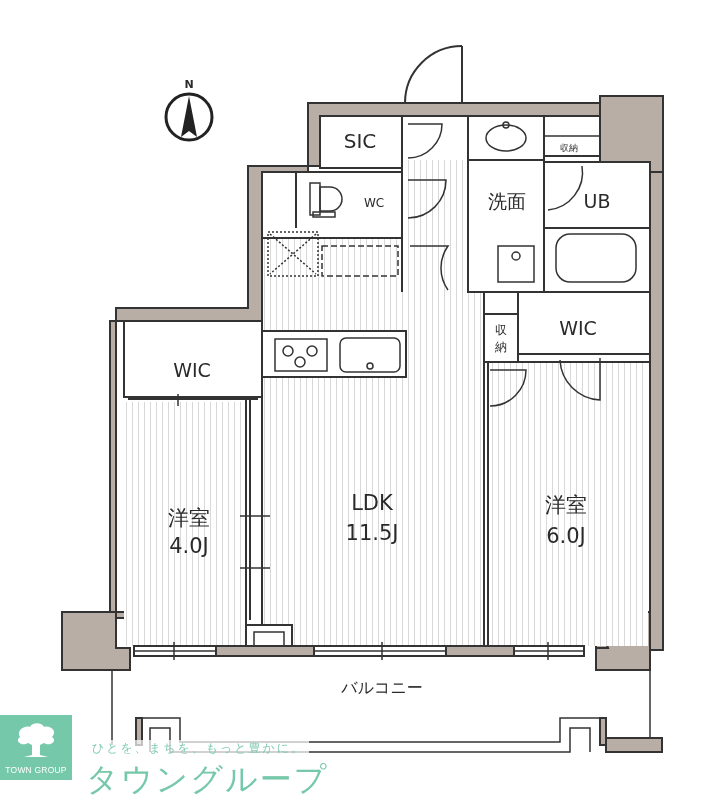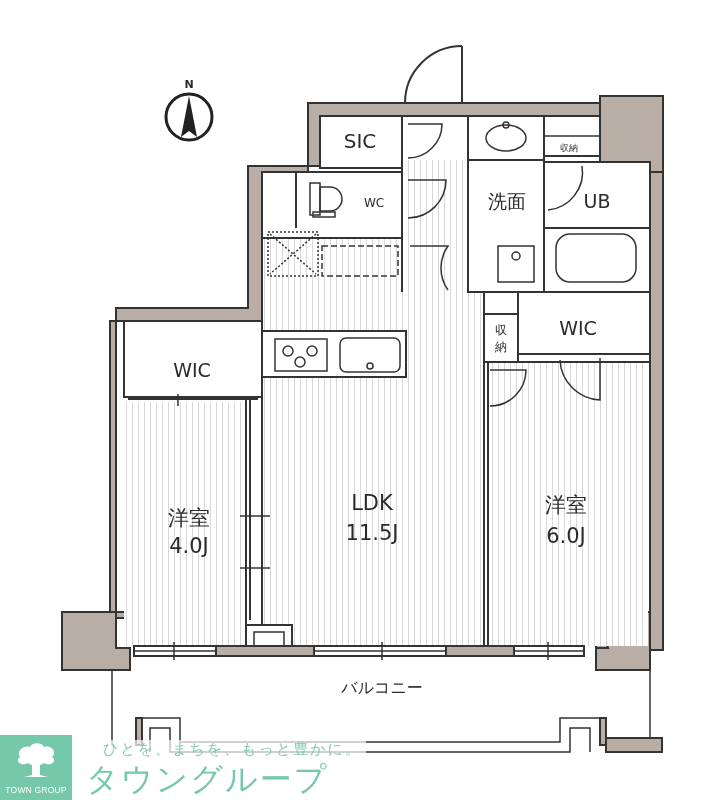--- a/index.html
+++ b/index.html
@@ -3,24 +3,24 @@
 <meta charset="utf-8">
 <style>
   html,body{margin:0;padding:0;background:#ffffff;}
   body{width:725px;height:800px;position:relative;overflow:hidden;font-family:"DejaVu Sans","Liberation Sans",sans-serif;}
   svg{position:absolute;left:0;top:0;}
   .wall{fill:#b8aea6;stroke:#333333;stroke-width:2;}
   .ln{fill:none;stroke:#333333;stroke-width:2;}
   .thin{fill:none;stroke:#333333;stroke-width:1.5;}
   .white{fill:#ffffff;stroke:#333333;stroke-width:2;}
   .lbl{fill:#2a2a2a;font-family:"DejaVu Sans","Liberation Sans",sans-serif;text-anchor:middle;}
-  .logo-box{position:absolute;left:0;top:735px;width:72px;height:65px;background:#76c8aa;}
+  .logo-box{position:absolute;left:0;top:715px;width:72px;height:65px;background:#76c8aa;}
   .logo-tree{position:absolute;left:12px;top:6px;width:48px;height:40px;}
   .logo-en{position:absolute;left:0;top:50px;width:72px;text-align:center;color:#ffffff;font-size:8.5px;font-family:"Liberation Sans",sans-serif;letter-spacing:.2px;}
-  .slogan{position:absolute;left:99px;top:740px;color:#7fcbb0;font-size:15px;letter-spacing:2px;background:rgba(255,255,255,.7);padding:0 4px;font-family:Liberation Mono, monospace;}
+  .slogan{position:absolute;left:88px;top:740px;color:#7fcbb0;font-size:12px;letter-spacing:2px;background:rgba(255,255,255,.7);padding:0 4px;font-family:Liberation Mono, monospace;}
   .brand{position:absolute;left:86px;top:758px;color:#76c8aa;font-size:32px;letter-spacing:2px;font-family:"DejaVu Sans",sans-serif;}
 </style>
 </head>
 <body>
 
 <svg width="725" height="800" viewBox="0 0 725 800">
   <defs>
     <pattern id="floor" width="6" height="10" patternUnits="userSpaceOnUse">
       <rect width="6" height="10" fill="#ffffff"></rect>
       <line x1="0.5" y1="0" x2="0.5" y2="10" stroke="#d8d8d8" stroke-width="1"></line>

